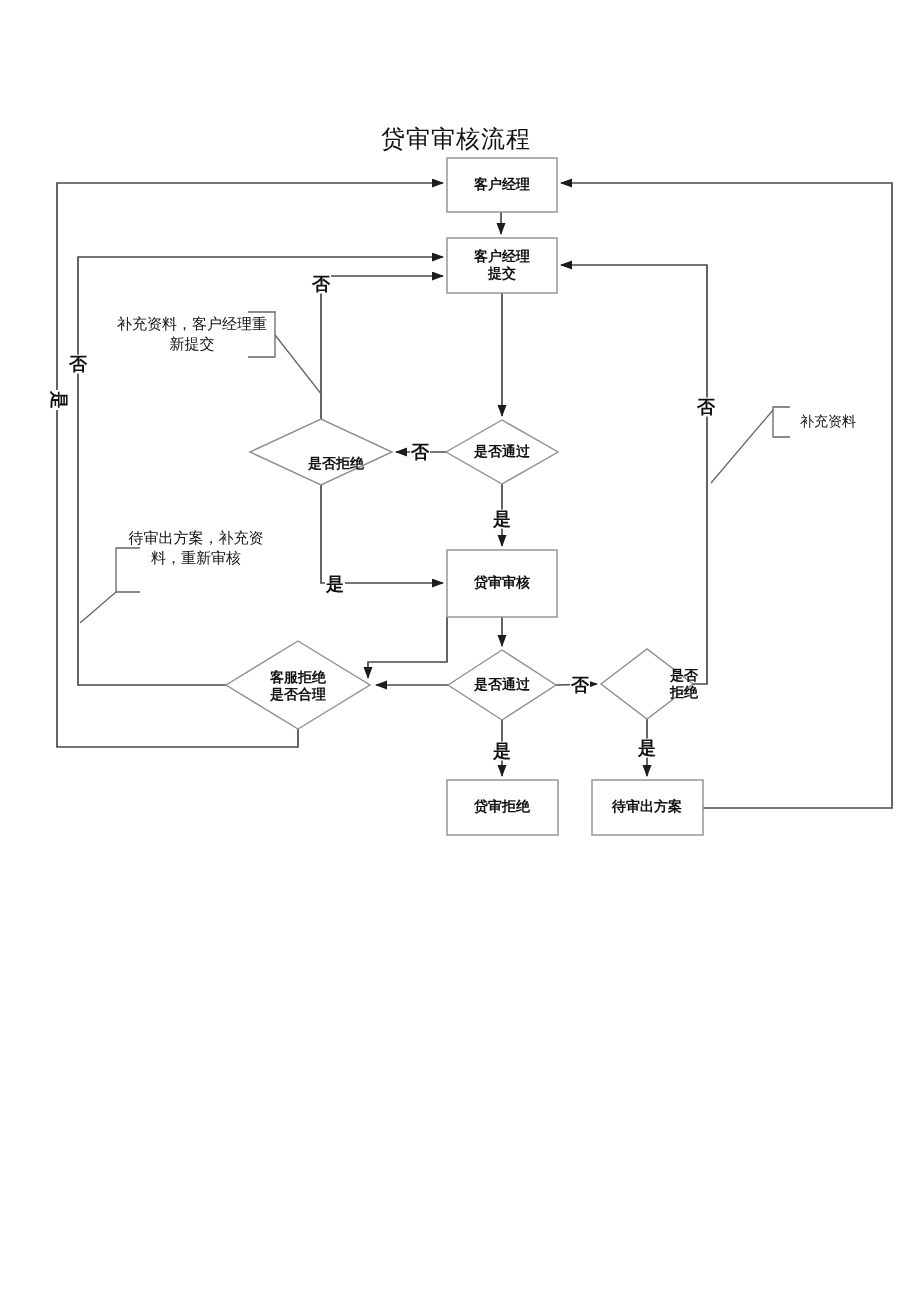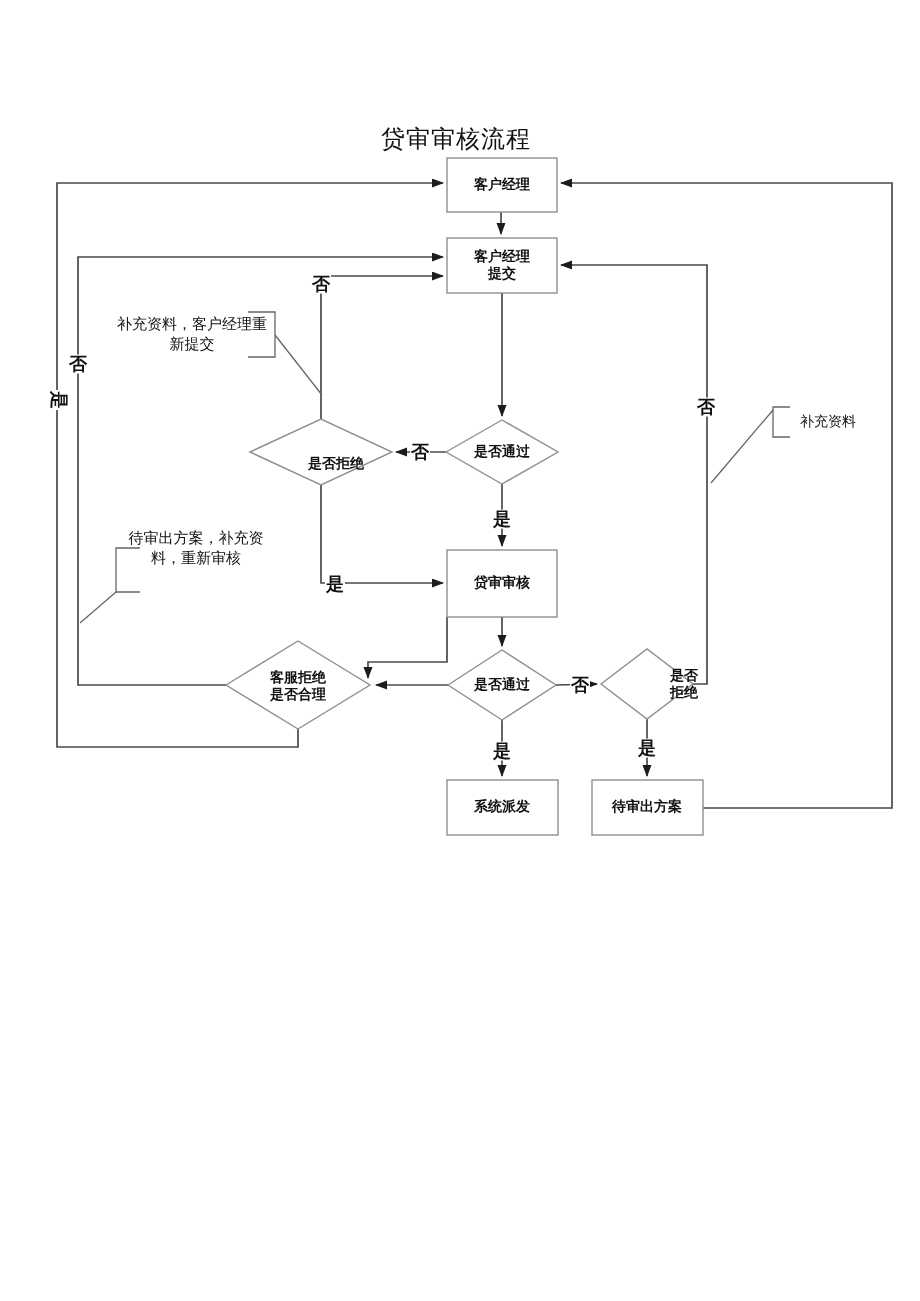--- a/index.html
+++ b/index.html
@@ -84,21 +84,21 @@
       <path d="M773,410 L711,483"></path>
     </g>
   </svg>
 
   <div class="txt title-txt" style="left:456px; top:139px;">贷审审核流程</div>
 
   <div class="txt node-label" style="left:502px; top:185px;">客户经理</div>
   <div class="txt node-label" style="left:502px; top:265px;">客户经理
 提交</div>
   <div class="txt node-label" style="left:502px; top:583px;">贷审审核</div>
-  <div class="txt node-label" style="left:502px; top:807px;">系统派发</div>
+  <div class="txt node-label" style="left:502px; top:807px;">贷审拒绝</div>
   <div class="txt node-label" style="left:647px; top:807px;">待审出方案</div>
   <div class="txt node-label" style="left:336px; top:452px;margin-top:12px;">是否拒绝</div>
   <div class="txt node-label" style="left:502px; top:452px;">是否通过</div>
   <div class="txt node-label" style="left:298px; top:686px;">客服拒绝
 是否合理</div>
   <div class="txt node-label" style="left:502px; top:685px;">是否通过</div>
   <div class="txt node-label" style="left:684px; top:684px;">是否
 拒绝</div>
 
   <div class="txt edge-label" style="left:420px; top:452px;">否</div>

